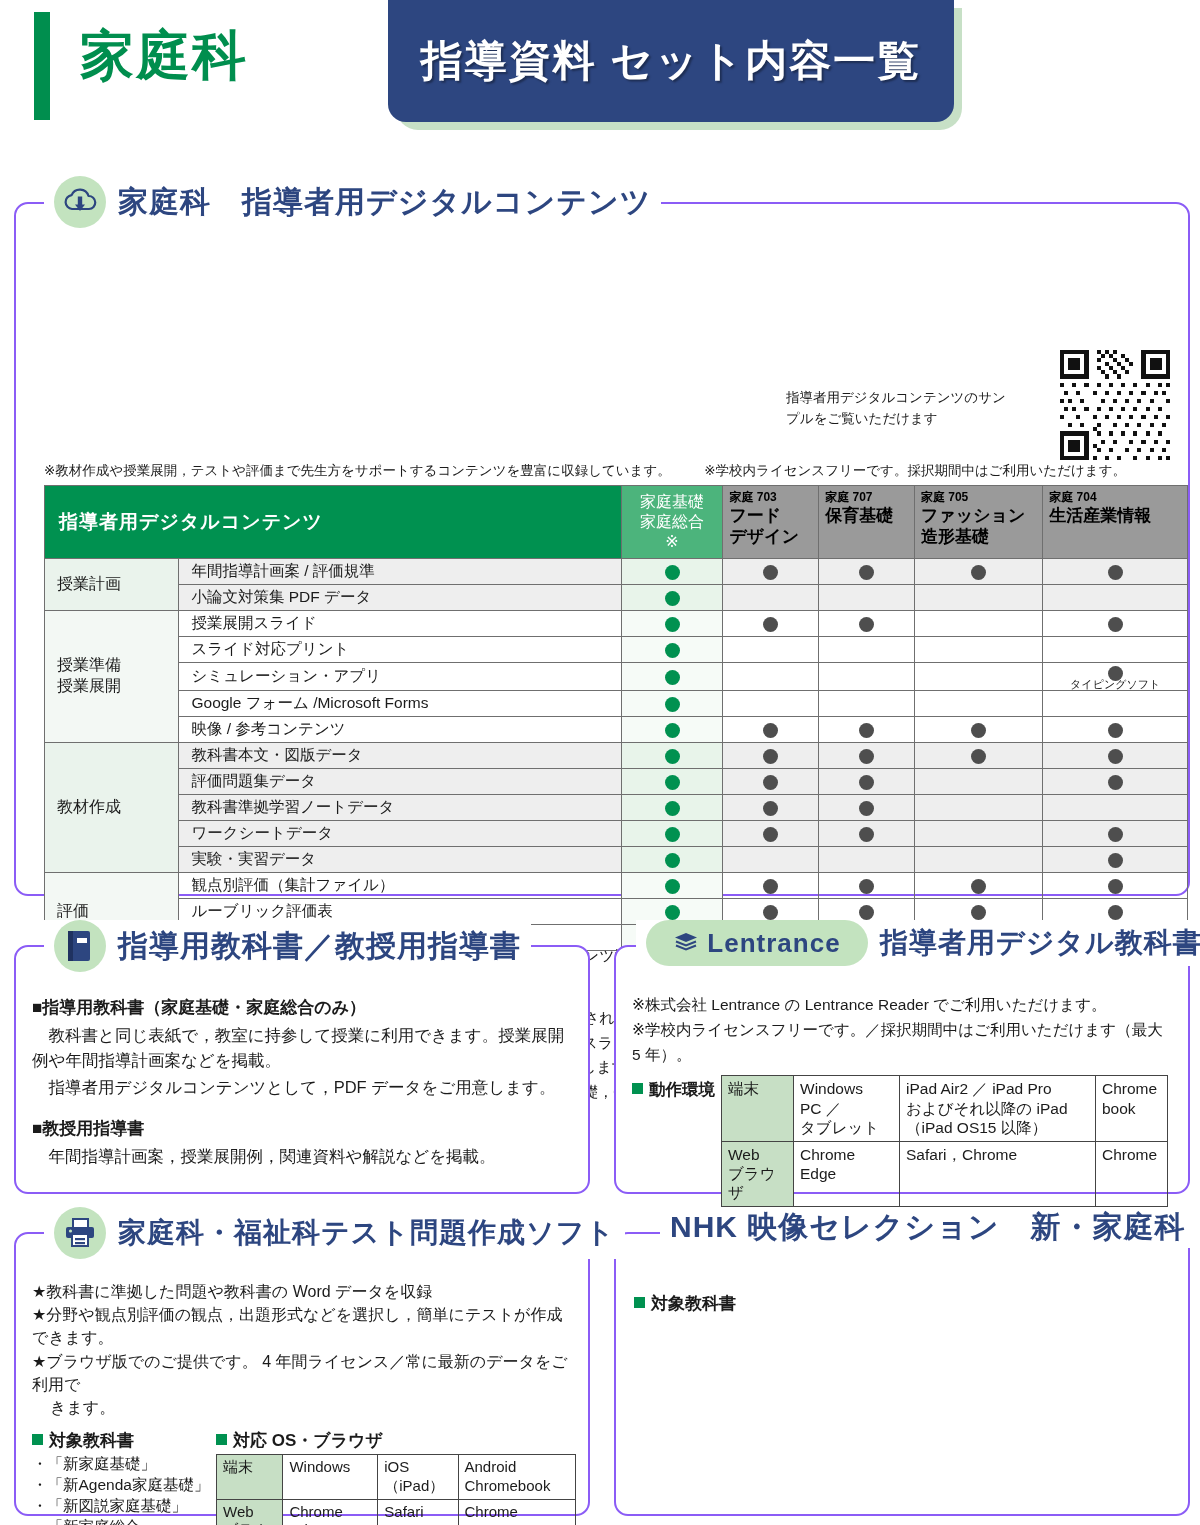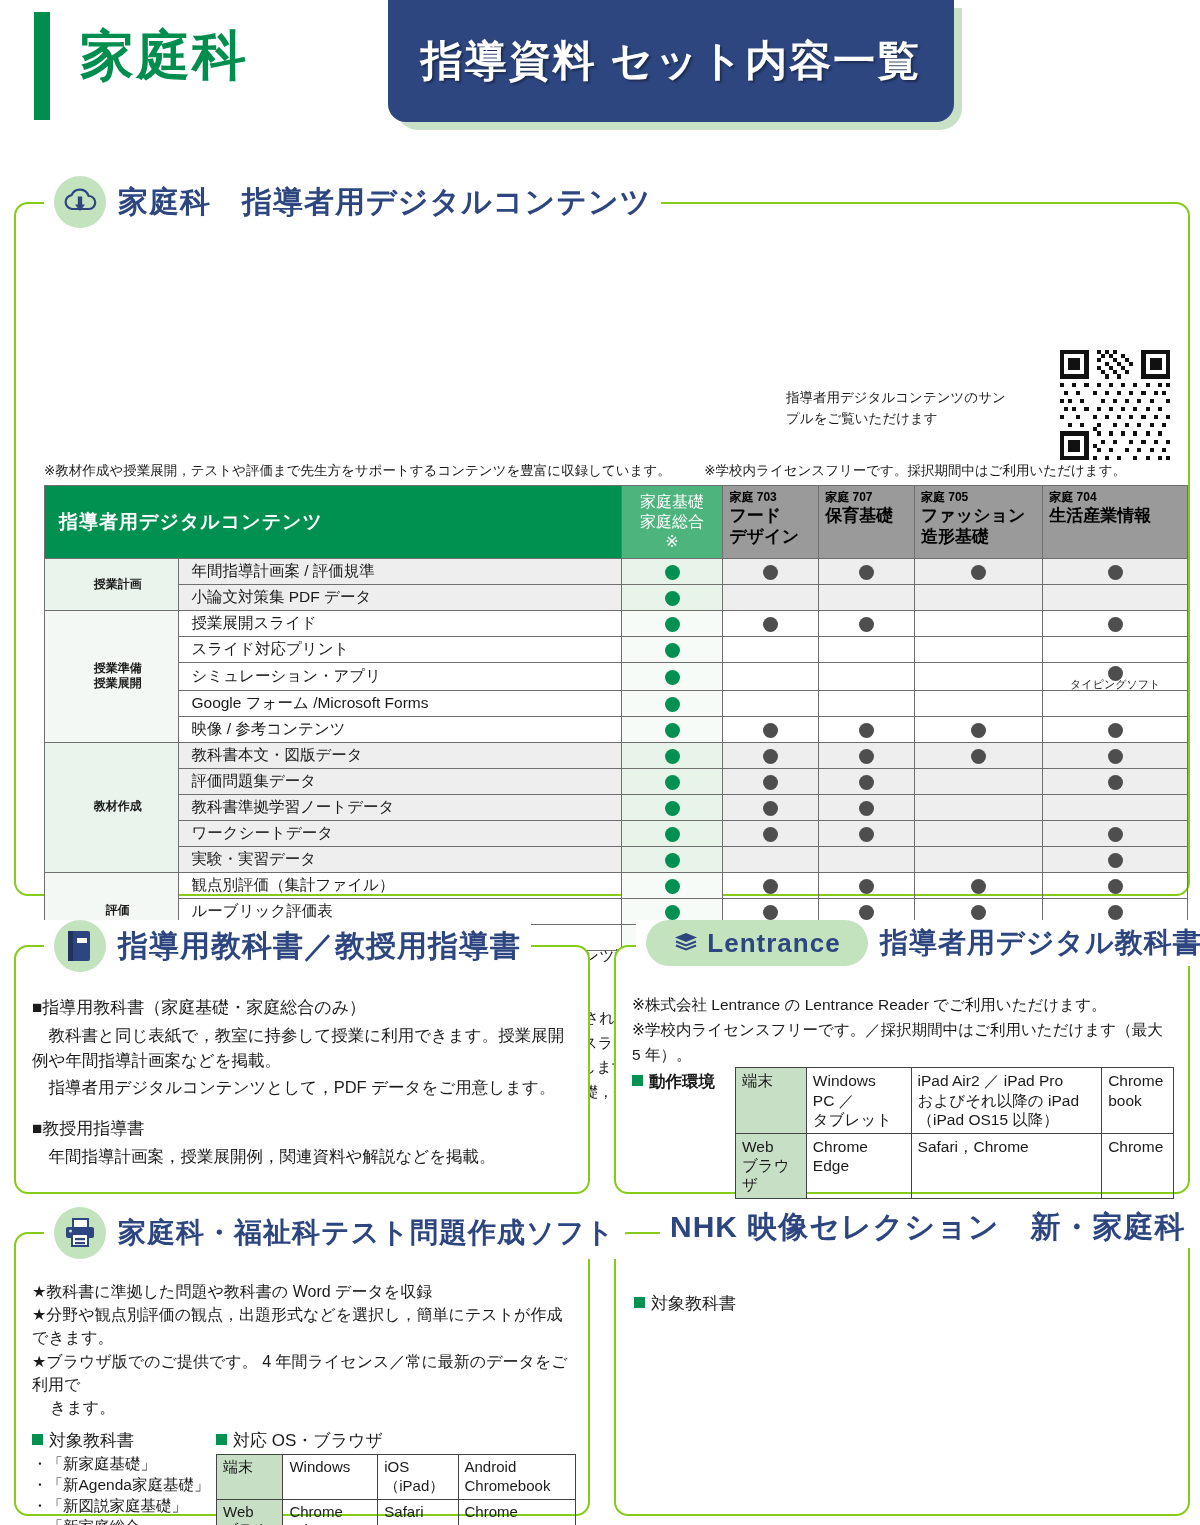--- a/index.html
+++ b/index.html
@@ -26,21 +26,21 @@
     position:absolute;left:388px;top:0px;width:566px;height:122px;
     background:#2d4680;border-radius:0 0 18px 18px;
     display:flex;align-items:center;justify-content:center;
   }
   .title-text{
     color:#ffffff;font-size:42px;font-weight:700;letter-spacing:2px;
     text-shadow:2px 2px 2px rgba(0,0,0,.35);
   }
 
   
-  .panel{position:absolute;border:2px solid #84cc16;border-radius:14px;background:#fff;}
+  .panel{position:absolute;border:2px solid #8b5cf6;border-radius:14px;background:#fff;}
 
   .panel-head{
     position:absolute;display:flex;align-items:center;gap:12px;
     background:#fff;padding:0 10px;z-index:5;
   }
   .badge{
     width:52px;height:52px;border-radius:26px;background:#c3e3bf;
     display:flex;align-items:center;justify-content:center;flex:none;
   }
   .badge.wide{width:auto;min-width:190px;height:46px;border-radius:23px;padding:0 16px;gap:8px;}
@@ -82,23 +82,22 @@
     background:#4cb47c;color:#fff;font-size:16px;font-weight:500;line-height:1.25;
     text-align:center;vertical-align:middle;
   }
   .mx-head-gray{
     background:#9a9a9a;color:#000000;text-align:left;vertical-align:top;
     padding:4px 6px !important;line-height:1.2;
   }
   .mx-head-gray .code{font-size:12px;display:block;margin-bottom:2px;}
   .mx-head-gray .nm{font-size:17px;display:block;}
   .cat-cell{
-    text-align:center;padding-left:12px !important;font-size:12px;vertical-align:middle;
+    text-align:left;padding-left:12px !important;font-size:16px;vertical-align:middle;
     line-height:1.3;
-    font-weight:bold;
   }
   .item-cell{
     text-align:left;padding-left:12px !important;font-size:15.5px;height:25px;
   }
   .dot-cell{text-align:center;vertical-align:middle;position:relative;}
   .dot{display:inline-block;width:15px;height:15px;border-radius:50%;vertical-align:middle;}
   .dot.g{background:#009150;}
   .dot.k{background:#4e4e4e;}
   .sublabel{display:block;font-size:11px;color:#1b1b1b;margin-top:-2px;line-height:1;}
   tr.band td{background:#eeeeee;}
@@ -116,30 +115,30 @@
   .star-row .lead{white-space:nowrap;}
   .star-row .body{}
   .indent1{margin-left:232px;}
   .indent2{margin-left:330px;}
 
   
   #sec2{left:14px;top:945px;width:572px;height:245px;}
   #sec2-head{left:44px;top:920px;}
   .body-text{font-size:16.5px;line-height:1.52;color:#1b1b1b;}
   #sec2 .inner{position:absolute;left:16px;top:48px;right:16px;}
-  .head-item{font-weight:400;font-size:17px;margin:0 0 2px 0;}
+  .head-item{font-weight:700;font-size:17px;margin:0 0 2px 0;}
   .para{margin:0 0 2px 0;text-indent:1em;}
   .spacer{height:14px;}
 
   
   #sec3{left:614px;top:945px;width:572px;height:245px;}
   #sec3-head{left:636px;top:920px;}
   #sec3 .inner{position:absolute;left:16px;top:46px;right:14px;}
   .ln-note{font-size:15.5px;line-height:1.6;margin:0;}
-  .env-wrap{display:flex;align-items:flex-start;gap:20px;}
+  .env-wrap{display:flex;align-items:flex-start;margin-top:8px;gap:6px;}
   .env-label{font-weight:700;font-size:16.5px;white-space:nowrap;padding-top:4px;}
   table.env{border-collapse:collapse;font-size:15.5px;table-layout:fixed;}
   table.env td{border:1px solid #444;padding:3px 6px;vertical-align:top;line-height:1.25;}
   table.env td.hd{background:#c7dfc5;}
 
   
   #sec4{left:14px;top:1232px;width:572px;height:280px;}
   #sec4-head{left:44px;top:1207px;}
   #sec4 .inner{position:absolute;left:16px;top:46px;right:12px;}
   .star-line{font-size:16px;line-height:1.45;margin:0;}

